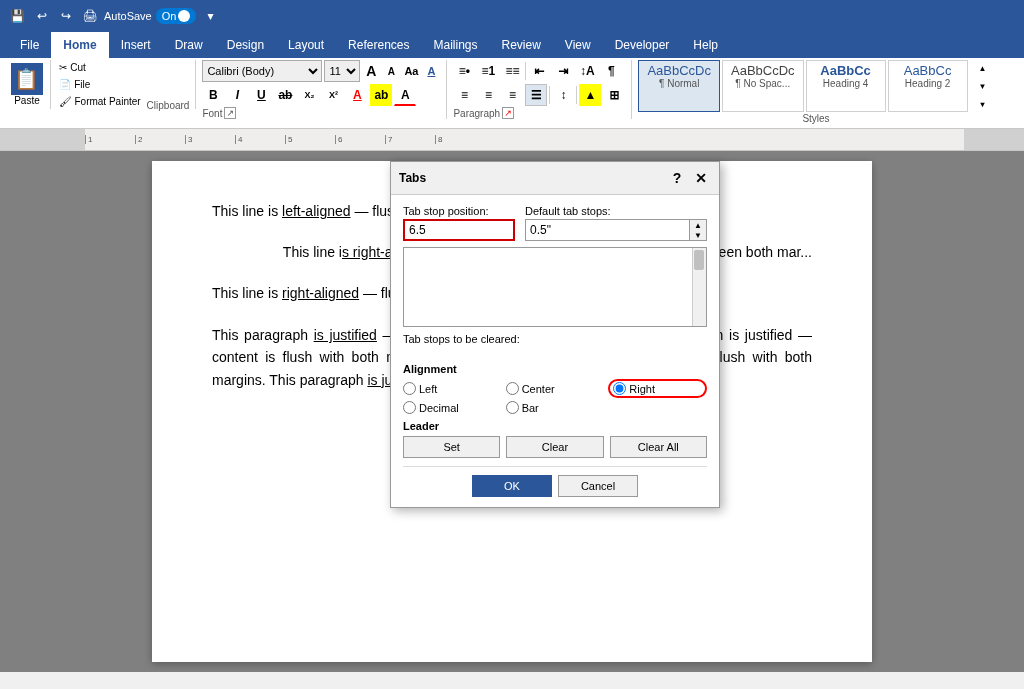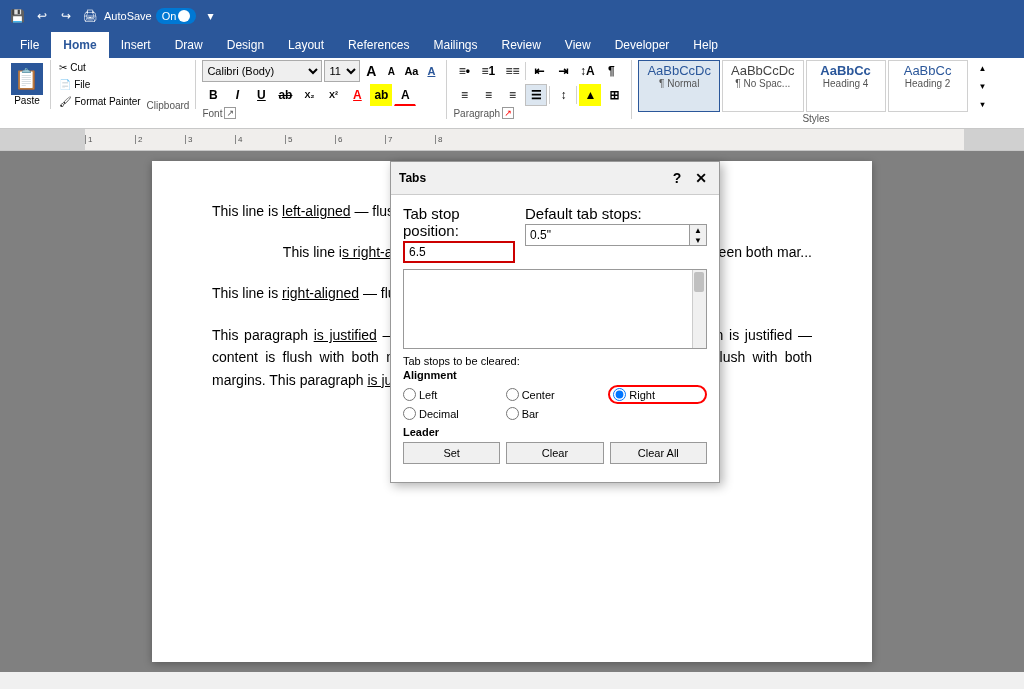--- a/index.html
+++ b/index.html
@@ -31,34 +31,34 @@
 
     
     .doc-area { background: #808080; height: calc(689px - 168px); overflow: hidden; display: flex; justify-content: center; padding: 10px 0; position: relative; }
     .doc-page { background: white; width: 720px; min-height: 500px; padding: 40px 60px; box-shadow: 0 2px 8px rgba(0,0,0,0.3); font-size: 14px; line-height: 1.5; overflow: hidden; position: relative; }
     .underlined { text-decoration: underline; }
     .dialog { position: absolute; top: 10px; left: 390px; width: 330px; background: white; border: 1px solid #999; box-shadow: 3px 3px 10px rgba(0,0,0,0.3); font-size: 12px; }
     .dialog-title { background: #f0f0f0; border-bottom: 1px solid #ccc; padding: 6px 8px; display: flex; justify-content: space-between; align-items: center; font-weight: 600; }
     .dialog-title-btns { display: flex; gap: 4px; }
     .dialog-title-btn { width: 20px; height: 20px; cursor: pointer; display: flex; align-items: center; justify-content: center; font-size: 14px; border: 1px solid transparent; }
     .dialog-body { padding: 10px 12px; }
-    .form-label { font-size: 15px; margin-bottom: 2px; }
+    .form-label { font-size: 11px; margin-bottom: 2px; }
     .text-input { width: 100%; height: 22px; border: 1px solid #999; padding: 2px 4px; font-size: 12px; }
     .spin-container { display: flex; border: 1px solid #999; height: 22px; }
     .spin-input { flex: 1; border: none; padding: 2px 4px; font-size: 12px; outline: none; }
     .spin-btns { display: flex; flex-direction: column; border-left: 1px solid #999; }
     .spin-btn { flex: 1; width: 16px; cursor: pointer; display: flex; align-items: center; justify-content: center; font-size: 8px; border: none; background: #f0f0f0; }
 
     .section-label { font-size: 11px; margin-bottom: 4px; font-weight: 600; margin-top: 2px; }
     .radio-item { display: flex; align-items: center; gap: 3px; font-size: 11px; cursor: pointer; }
     .radio-item input[type=radio] { cursor: pointer; }
     .dialog-btn { padding: 4px 16px; border: 1px solid #999; background: #f0f0f0; cursor: pointer; font-size: 11px; min-width: 60px; }
     .dialog-btn.primary { background: #2b579a; color: white; border-color: #2b579a; }
 
-    .tabs-cleared-label { font-size: 11px; margin-bottom: 2px; }
+    .tabs-cleared-label { font-size: 11px; margin-bottom: 18px; }
   </style>
 </head>
 <body>
 
 <div class="qat">
   <div class="qat-btn">💾</div>
   <div class="qat-btn">↩</div>
   <div class="qat-btn">↪</div>
   <div class="qat-btn">🖨</div>
   <span class="autosave-label">AutoSave</span>
@@ -281,17 +281,21 @@
       </div>
 
       <div class="section-label">Leader</div>
 
       <div style="display:flex; gap:6px; margin-bottom:8px; justify-content:space-between;">
         <button class="dialog-btn" style="flex:1;">Set</button>
         <button class="dialog-btn" style="flex:1;">Clear</button>
         <button class="dialog-btn" style="flex:1;">Clear All</button>
       </div>
 
+      <div style="display:flex; gap:6px; justify-content:center; border-top:1px solid #ddd; padding-top:8px;">
+        <button class="dialog-btn primary" style="min-width:80px;">OK</button>
+        <button class="dialog-btn" style="min-width:80px;">Cancel</button>
+      </div>
 
     </div>
   </div>
 
 </div>
 
 </body></html>

